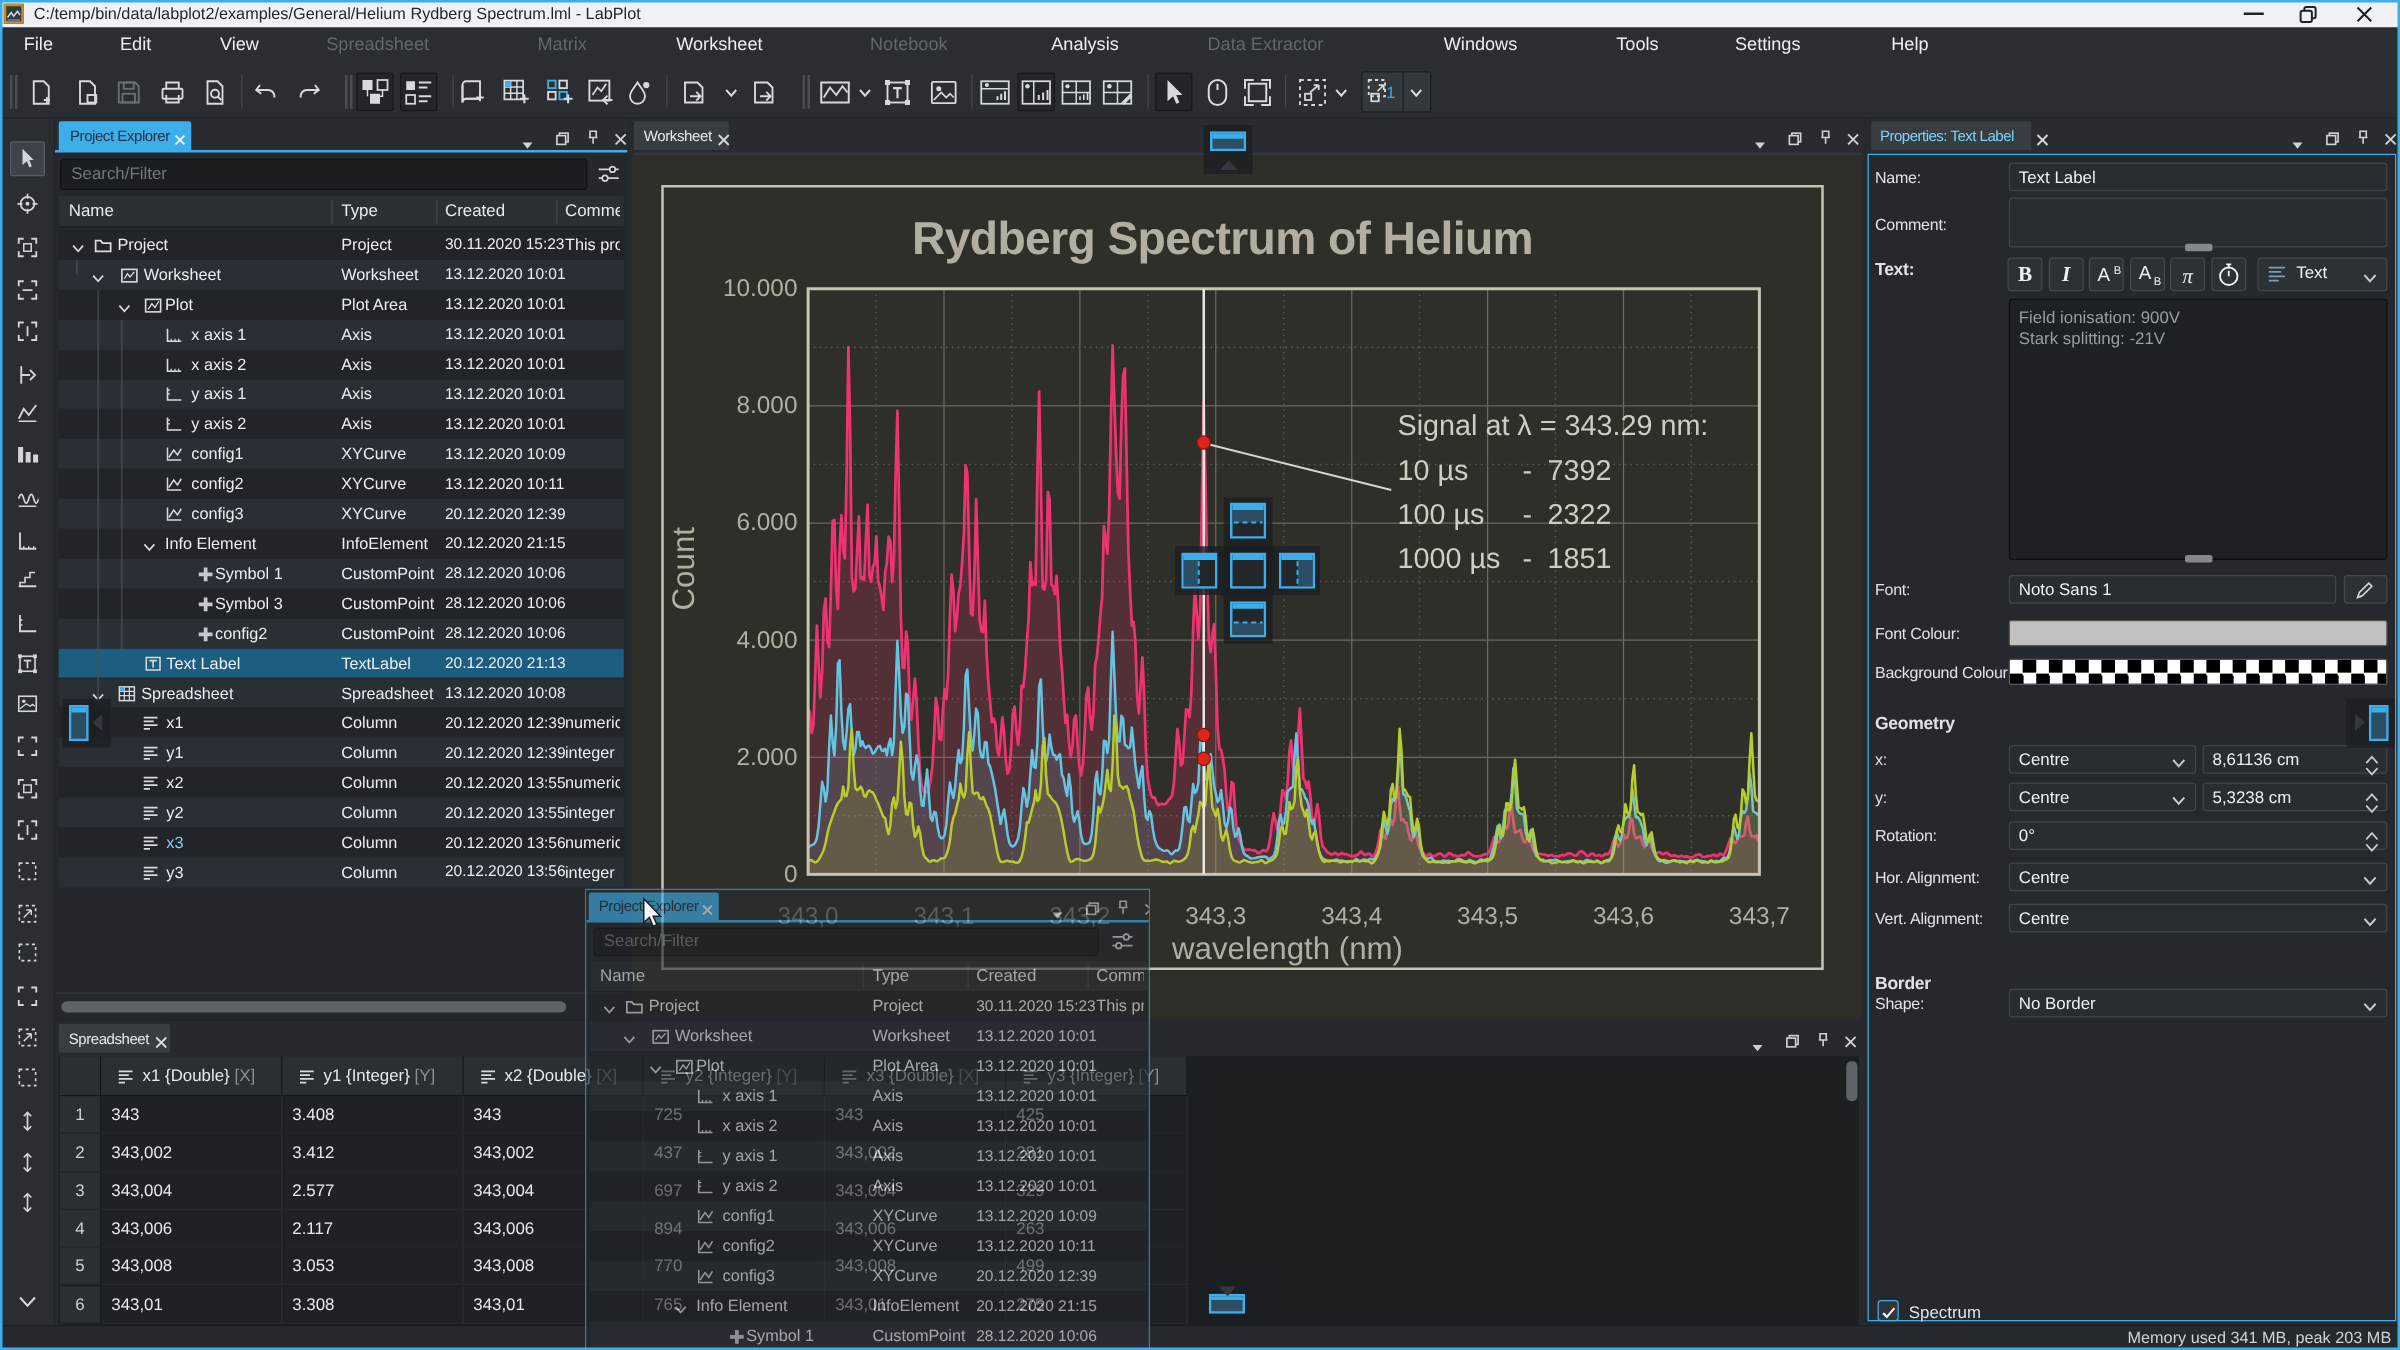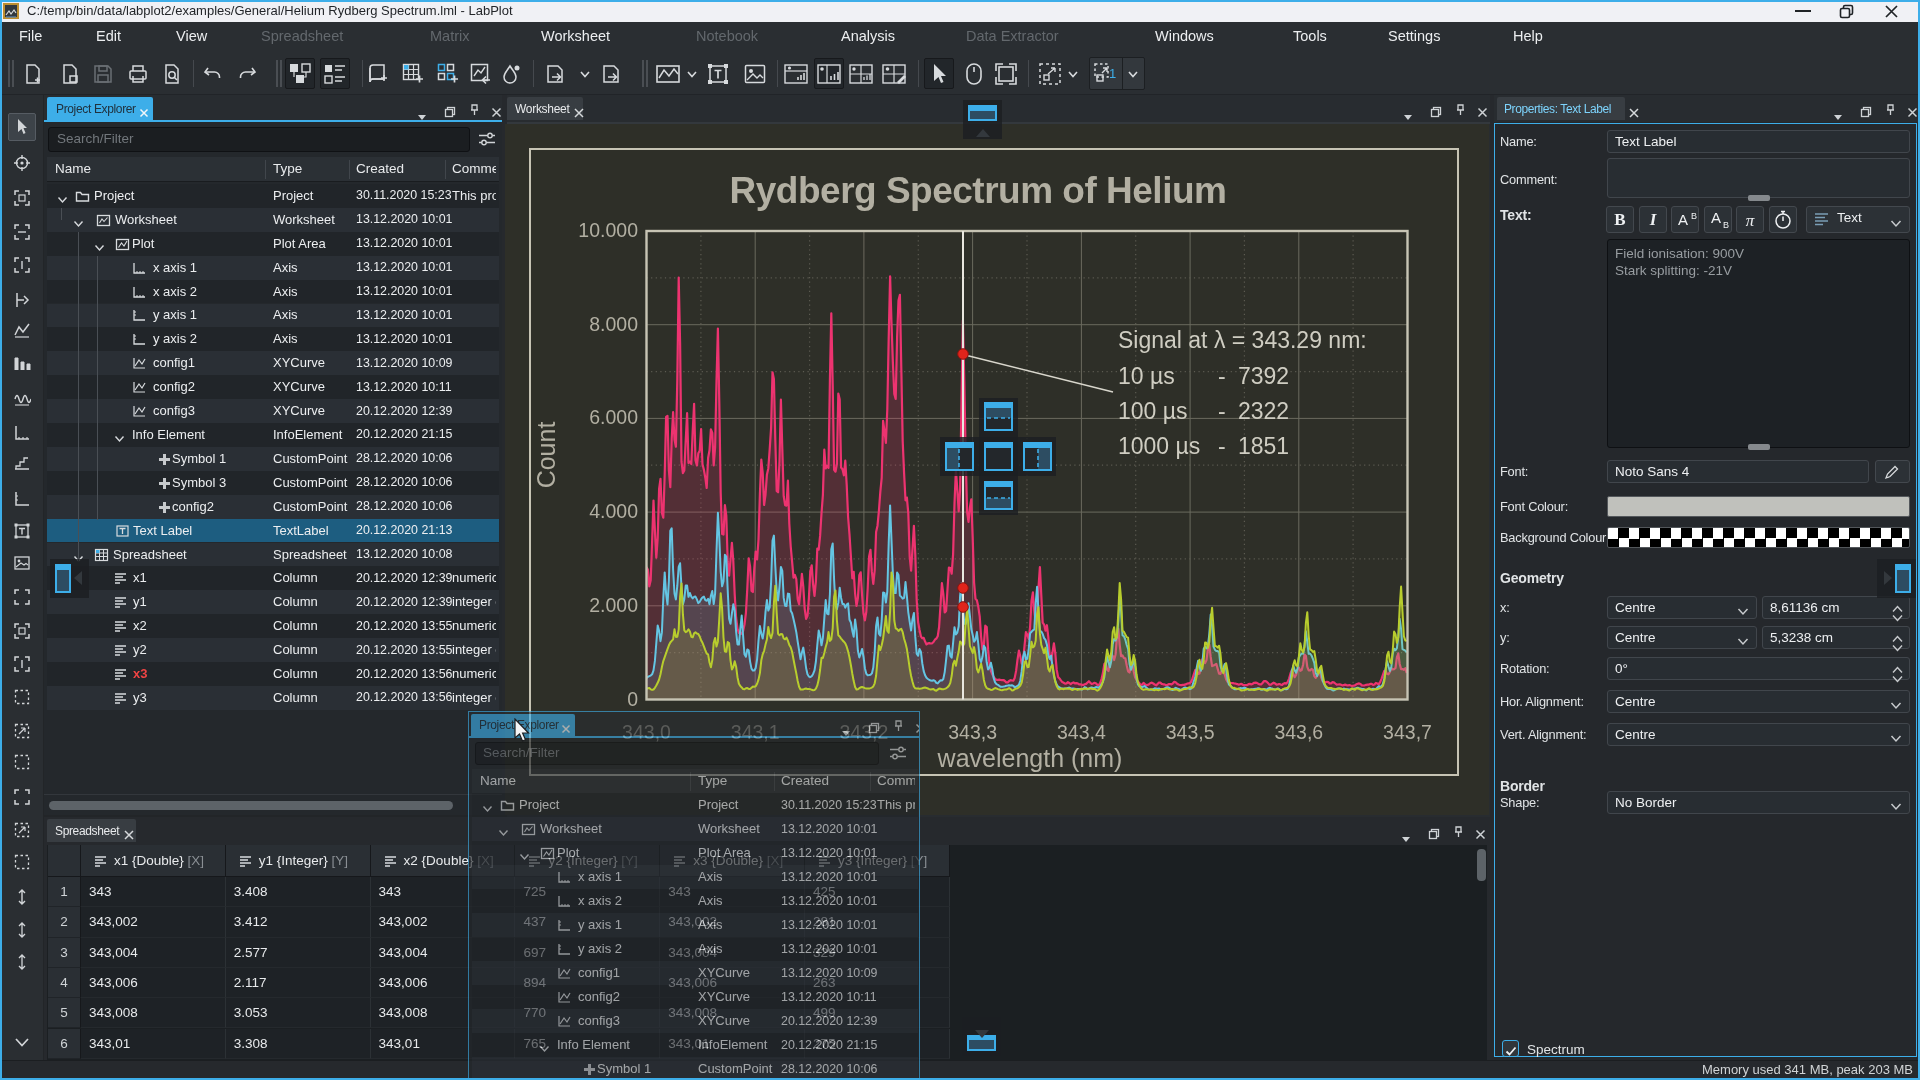--- a/index.html
+++ b/index.html
@@ -626,21 +626,21 @@
       <path d="M2 3 h11 M2 6 h8 M2 9 h11 M2 12 h5" stroke="#d8dbde" stroke-width="1.4"></path>
     </svg></div>
 <div class="abs" style="left:133px;top:642.0px;font-size:13px;color:#eceef0;white-space:nowrap;">y2</div>
 <div class="abs" style="left:273px;top:642.0px;font-size:13px;color:#eceef0;">Column</div>
 <div class="abs" style="left:356px;top:642.5px;font-size:12.4px;color:#eceef0;white-space:nowrap;">20.12.2020 13:55</div>
 <div class="abs" style="left:452px;top:642.0px;width:44px;overflow:hidden;font-size:13px;color:#eceef0;white-space:nowrap;">integer da</div>
 <div class="abs" style="left:47px;top:662.0px;width:452px;height:23.9px;background:#212529;"></div>
 <div class="abs" style="left:113px;top:667.0px;"><svg width="15" height="14" viewBox="0 0 15 14">
       <path d="M2 3 h11 M2 6 h8 M2 9 h11 M2 12 h5" stroke="#d8dbde" stroke-width="1.4"></path>
     </svg></div>
-<div class="abs" style="left:133px;top:666.0px;font-size:13px;color:#ef4444;white-space:nowrap;font-weight:bold;">x3</div>
+<div class="abs" style="left:133px;top:666.0px;font-size:13px;color:#7dd3fc;white-space:nowrap;">x3</div>
 <div class="abs" style="left:273px;top:666.0px;font-size:13px;color:#eceef0;">Column</div>
 <div class="abs" style="left:356px;top:666.5px;font-size:12.4px;color:#eceef0;white-space:nowrap;">20.12.2020 13:56</div>
 <div class="abs" style="left:452px;top:666.0px;width:44px;overflow:hidden;font-size:13px;color:#eceef0;white-space:nowrap;">numerical</div>
 <div class="abs" style="left:47px;top:685.9px;width:452px;height:23.9px;background:#2a2f35;"></div>
 <div class="abs" style="left:113px;top:690.9px;"><svg width="15" height="14" viewBox="0 0 15 14">
       <path d="M2 3 h11 M2 6 h8 M2 9 h11 M2 12 h5" stroke="#d8dbde" stroke-width="1.4"></path>
     </svg></div>
 <div class="abs" style="left:133px;top:689.9px;font-size:13px;color:#eceef0;white-space:nowrap;">y3</div>
 <div class="abs" style="left:273px;top:689.9px;font-size:13px;color:#eceef0;">Column</div>
 <div class="abs" style="left:356px;top:690.4px;font-size:12.4px;color:#eceef0;white-space:nowrap;">20.12.2020 13:56</div>
@@ -932,21 +932,21 @@
       <path d="M1 2 h13 M1 5.5 h10 M1 9 h13 M1 12.5 h8" stroke="#7a9db5" stroke-width="1.4"></path>
     </svg></div>
 <div class="abs" style="left:1837px;top:210px;font-size:13.5px;color:#eef0f2;">Text</div>
 <div class="abs" style="left:1890px;top:215px;"><svg width="12" height="10" viewBox="0 0 12 10">
       <path d="M1.5 2 L6 7 L10.5 2" fill="none" stroke="#c7cacd" stroke-width="1.5"></path>
     </svg></div>
 <div class="abs" style="left:1607px;top:239px;width:303px;height:209px;background:#1d2125;border:1px solid #0e1013;border-radius:3px;"></div>
 <div class="abs" style="left:1615px;top:245px;font-size:13.5px;color:#989da1;line-height:17px;">Field ionisation: 900V<br>Stark splitting: -21V</div>
 <div class="abs" style="left:1748px;top:444px;width:22px;height:6px;background:#85898d;border-radius:2px;"></div>
 <div class="abs" style="left:1500px;top:464px;font-size:12.8px;letter-spacing:-0.2px;color:#e1e4e6;">Font:</div>
-<div class="abs fld" style="left:1607px;top:460px;width:262px;height:23px;">Noto Sans 4</div>
+<div class="abs fld" style="left:1607px;top:460px;width:262px;height:23px;">Noto Sans 1</div>
 <div class="abs" style="left:1875px;top:460px;width:35px;height:23px;background:#2c3136;border:1px solid #43484e;border-radius:3px;"></div>
 <div class="abs" style="left:1884px;top:464px;"><svg width="16" height="16" viewBox="0 0 16 16">
       <path d="M2 14 L3.5 10 L11 2.5 L13.5 5 L6 12.5 Z M2 14 l3.5-1" fill="none" stroke="#d6d9db" stroke-width="1.3"></path>
     </svg></div>
 <div class="abs" style="left:1500px;top:499px;font-size:12.8px;letter-spacing:-0.2px;color:#e1e4e6;">Font Colour:</div>
 <div class="abs" style="left:1607px;top:496px;width:303px;height:21px;background:#c0c1bc;border-radius:2px;border:1px solid #53575b;"></div>
 <div class="abs" style="left:1500px;top:530px;font-size:12.8px;letter-spacing:-0.2px;color:#e1e4e6;">Background Colour:</div>
 <div class="abs" style="left:1607px;top:527px;width:303px;height:21px;border-radius:2px;border:1px solid #53575b;background:repeating-conic-gradient(#000 0% 25%, #fff 0% 50%) 0 0 / 21px 21px;"></div>
 <div class="abs" style="left:1500px;top:570px;font-size:14px;letter-spacing:-0.2px;color:#e1e4e6;font-weight:bold;">Geometry</div>
 <div class="abs" style="left:1500px;top:600px;font-size:12.8px;letter-spacing:-0.2px;color:#e1e4e6;">x:</div>

